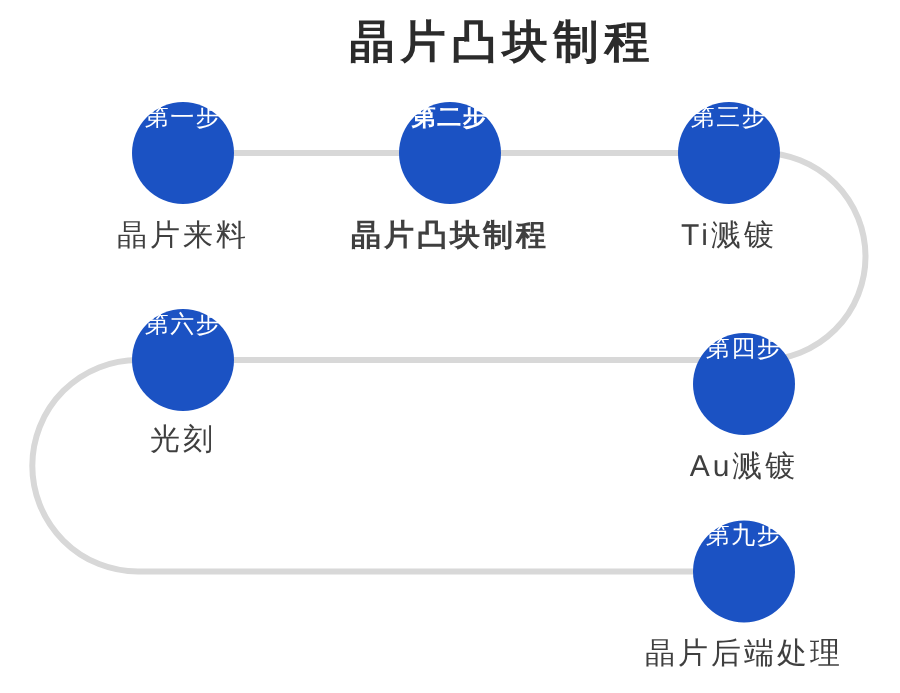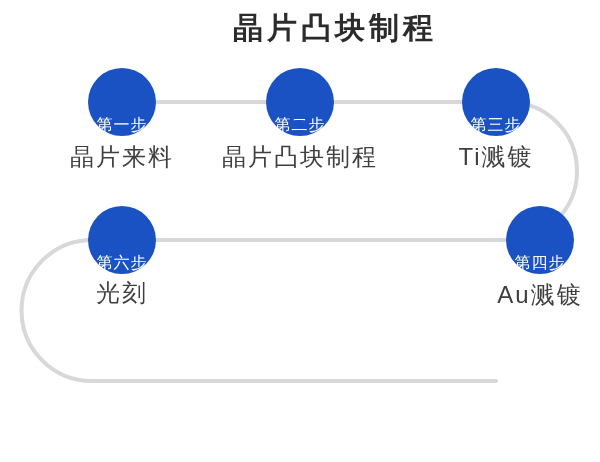--- a/index.html
+++ b/index.html
@@ -45,47 +45,47 @@
     position: absolute;
     width: 68px;
     height: 68px;
   }
   .circle {
     width: 68px;
     height: 68px;
     border-radius: 50%;
     background: var(--circle, #1b52c3);
     display: flex;
-    align-items: flex-end;
+    align-items: flex-start;
     justify-content: center;
   }
   .circle span {
     color: var(--step_text, #ffffff);
     font-size: 16px;
     letter-spacing: 1px;
     white-space: nowrap;
   }
   .label {
     position: absolute;
     top: 79px;
     left: 34px;
     transform: translateX(-50%);
     width: 240px;
     text-align: center;
-    font-size: 24px;
+    font-size: 20px;
     letter-spacing: 2px;
     line-height: 20px;
     color: var(--label, #3f3f3f);
     white-space: nowrap;
   }
   
   .p1 { left: 88px;  top: 68px; }
-  .p2 { left: 266px; top: 68px; }
-  .p3 { left: 462px; top: 68px; }
-  .p4 { left: 462px; top: 206px; margin-left: 44px; }
+  .p2 { left: 266px; top: 68px; font-weight: bold; }
+  .p3 { left: 452px; top: 68px; }
+  .p4 { left: 462px; top: 222px; }
   .p5 { left: 266px; top: 206px; }
   .p6 { left: 88px;  top: 206px; font-family: Liberation Mono, monospace; }
   .p7 { left: 88px;  top: 347px; }
   .p8 { left: 266px; top: 347px; }
   .p9 { left: 462px; top: 347px; }
 </style>
 </head>
 <body>
 
 <div class="stage">
@@ -127,14 +127,20 @@
 
   <div class="node p6">
     <div class="circle">
         <span>第六步</span>
       </div>
     <div class="label">光刻</div>
   </div>
 
 
 
+  <div class="node p9">
+    <div class="circle">
+        <span>第九步</span>
+      </div>
+    <div class="label">晶片后端处理</div>
+  </div>
 
 </div>
 
 </body></html>

